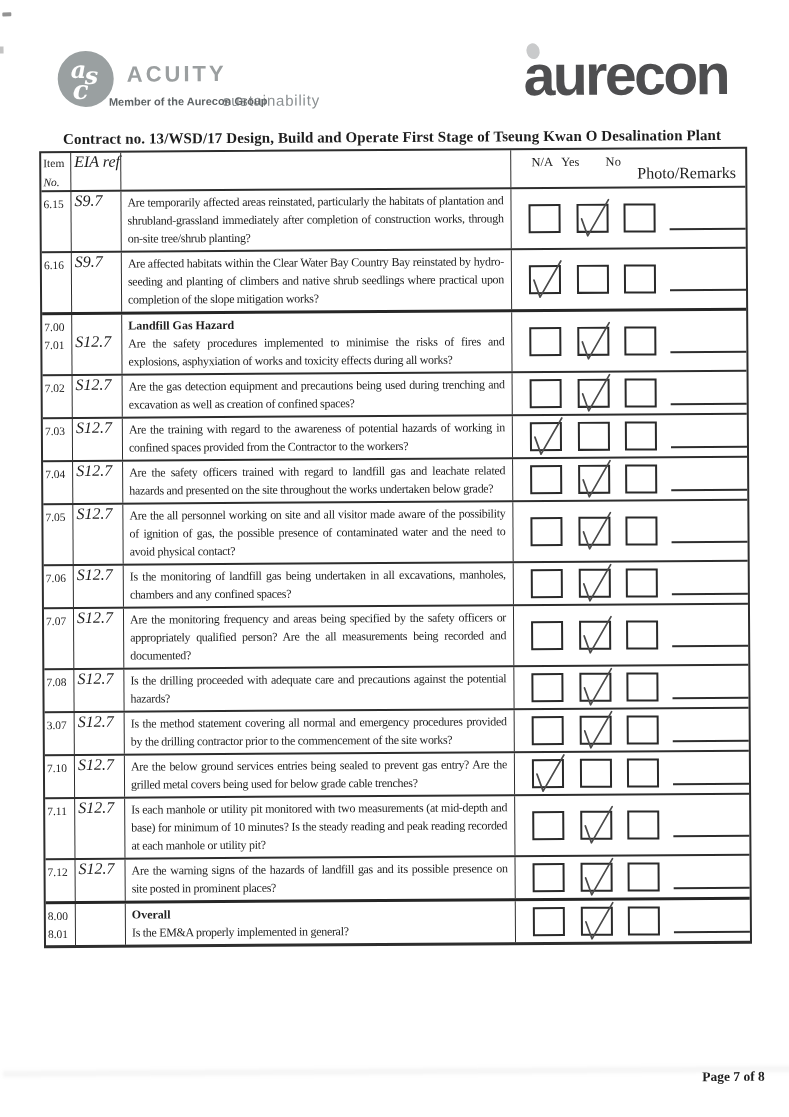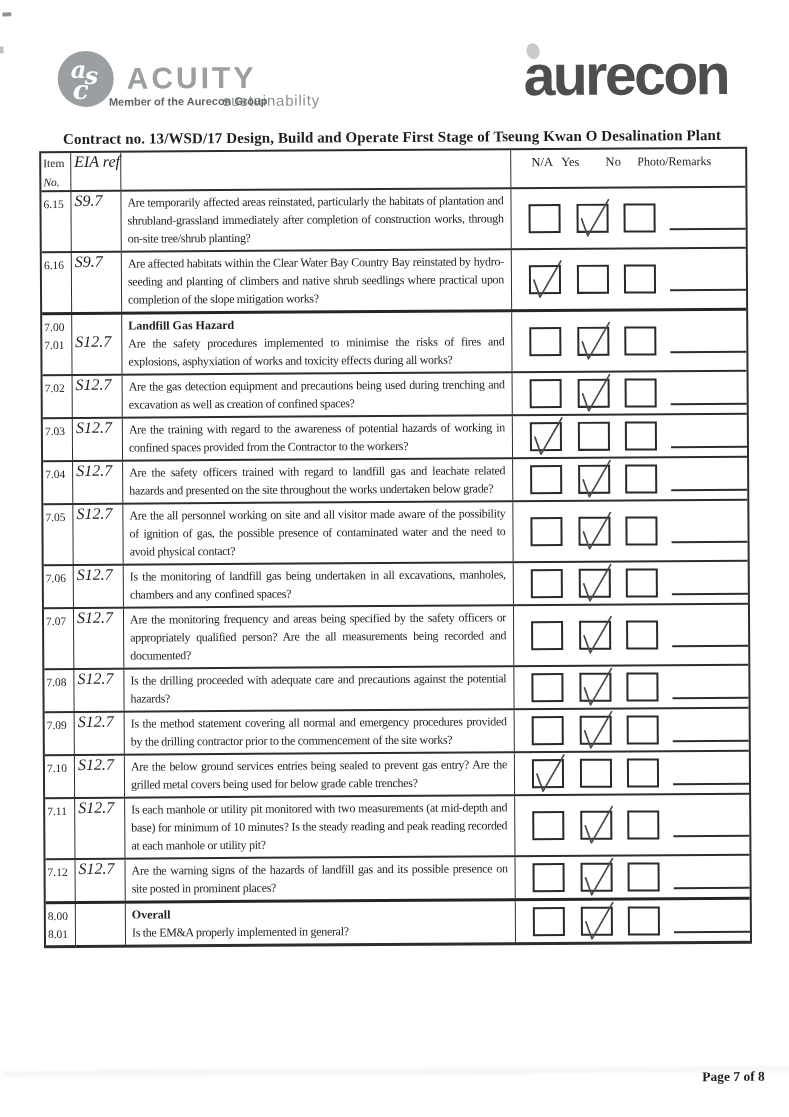--- a/index.html
+++ b/index.html
@@ -7,21 +7,21 @@
     width:789px;height:1117px;position:relative;overflow:hidden;
     background:#ffffff;color:#1e1e1e;
     font-family:"Liberation Serif", serif;
   }
   .tilt{position:absolute;inset:0;transform:rotate(-0.35deg);transform-origin:50% 55%;}
 
   
   .acuity{position:absolute;left:60px;top:46px;width:280px;height:90px;}
   .ac-circle{position:absolute;left:0;top:2px;}
   .ac-word{position:absolute;left:70px;top:14px;font-family:"Liberation Sans",sans-serif;
-           font-weight:bold;font-size:30px;letter-spacing:3px;color:#9b9fa0;}
+           font-weight:bold;font-size:22px;letter-spacing:3px;color:#9b9fa0;}
   .ac-sub{position:absolute;left:118px;top:45px;font-family:"Liberation Sans",sans-serif;
           font-size:15px;letter-spacing:0.8px;color:#8b9092;margin-left:48px;}
   .ac-tag{position:absolute;left:52px;top:48px;font-family:"Liberation Sans",sans-serif;
           font-weight:bold;font-size:11px;color:#5f6466;white-space:nowrap;}
 
   .aurecon{position:absolute;left:527px;top:40px;width:240px;height:70px;}
   .au-dot{position:absolute;left:3px;top:4px;width:13px;height:16px;border-radius:50%;
           background:#c9cacb;transform:rotate(-14deg);}
   .au-word{position:absolute;left:0;top:8px;font-family:"Liberation Sans",sans-serif;
            font-weight:bold;font-size:57px;line-height:1;letter-spacing:-2.5px;color:#4e4e50;}
@@ -41,21 +41,21 @@
          align-items:center;padding-left:17px;box-sizing:border-box;position:relative;}
 
   .thead{height:37px;}
   .thead .c-item span{display:block;line-height:15px;}
   .thead .c-item span:last-child{margin-top:4px;font-style:italic;}
   .thead .c-q{border-left:1.5px solid #2e2e2e;}
   .thead .c-ans{align-items:flex-start;padding-top:5px;}
   .slot{width:28px;flex:none;text-align:center;font-size:12.5px;white-space:nowrap;}
   .slot + .slot{}
   .slot.no{margin-left:15px;}
-  .remlabel{margin-left:10px;font-size:12px;white-space:nowrap;}
+  .remlabel{margin-left:10px;font-size:16px;white-space:nowrap;margin-top:10px;}
 
   .row{border-top:2px solid #2e2e2e;}
   .row.section{border-top:3px solid #262626;}
   .c-item span{display:block;line-height:18px;}
   .c-item span:empty{display:none;}
   .row.section .c-ref span{display:block;margin-top:18px;}
   .heading{display:block;font-weight:bold;text-align:left;letter-spacing:0;}
   .heading:empty{display:none;}
 
   .box{width:28px;height:25px;flex:none;border:2px solid #2a2a2a;position:relative;background:transparent;}
@@ -368,21 +368,21 @@
         </svg>
       </span>
       <span class="box" data-answer="no">
         
       </span>
       <span class="remline"></span>
     </div>
   </div>
         <div class="row">
     <div class="c-item">
-      <span>7.09</span>
+      <span>3.07</span>
 
     </div>
     <div class="c-ref">
       <span>S12.7</span>
     </div>
     <div class="c-q">
       <span>Is the method statement covering all normal and emergency procedures provided by the drilling contractor prior to the commencement of the site works?</span>
     </div>
     <div class="c-ans">
       <span class="box" data-answer="na">

